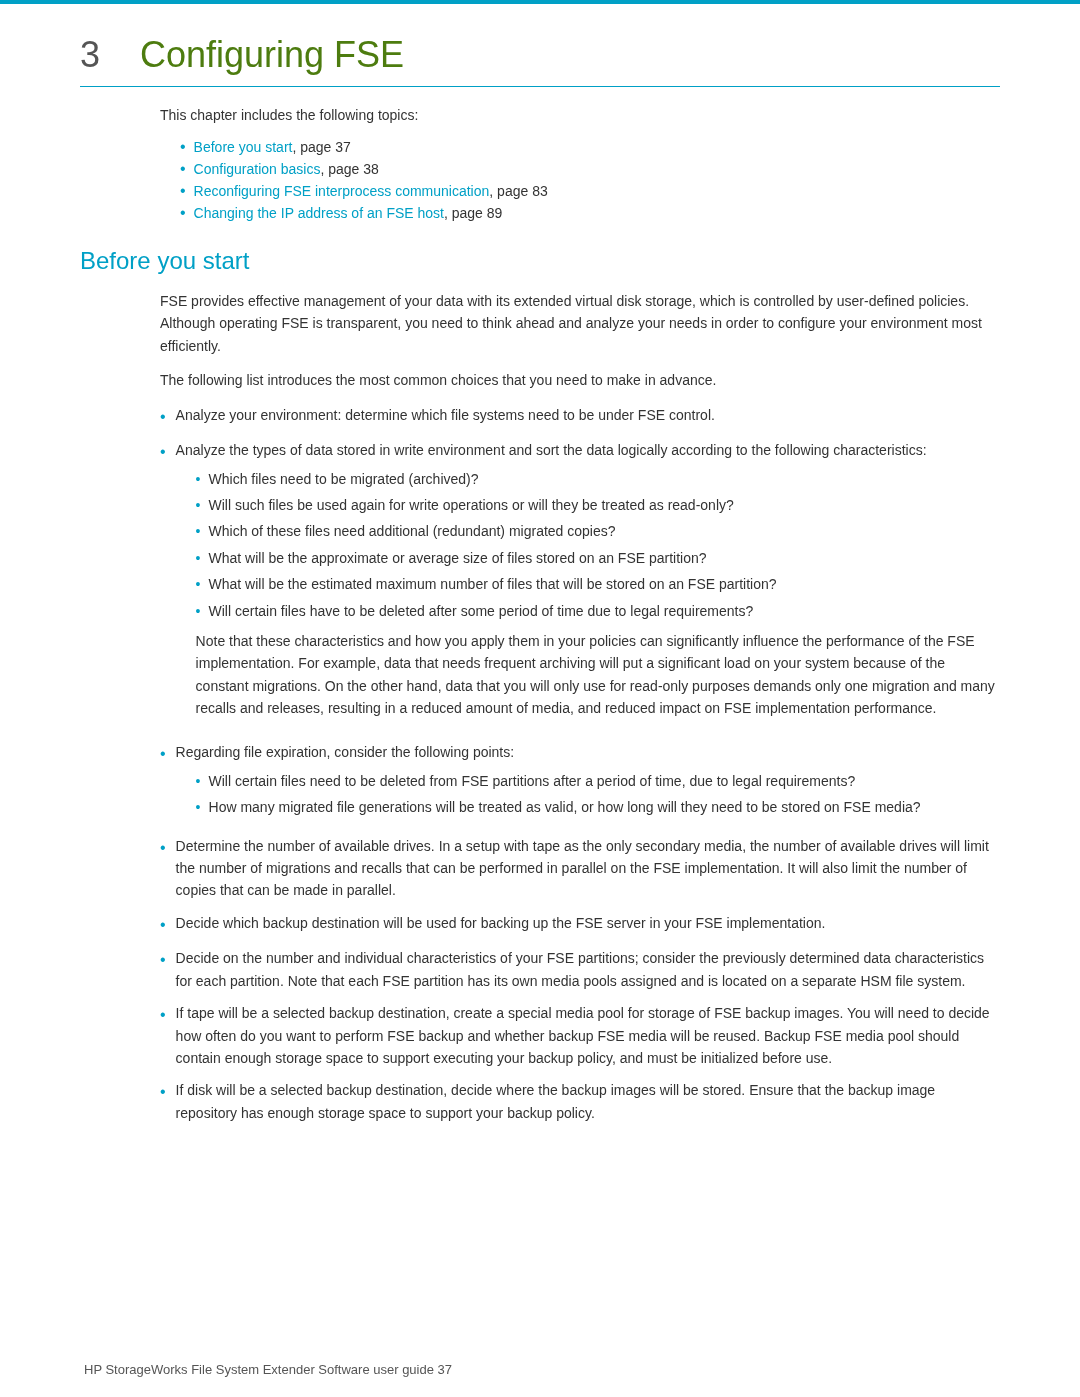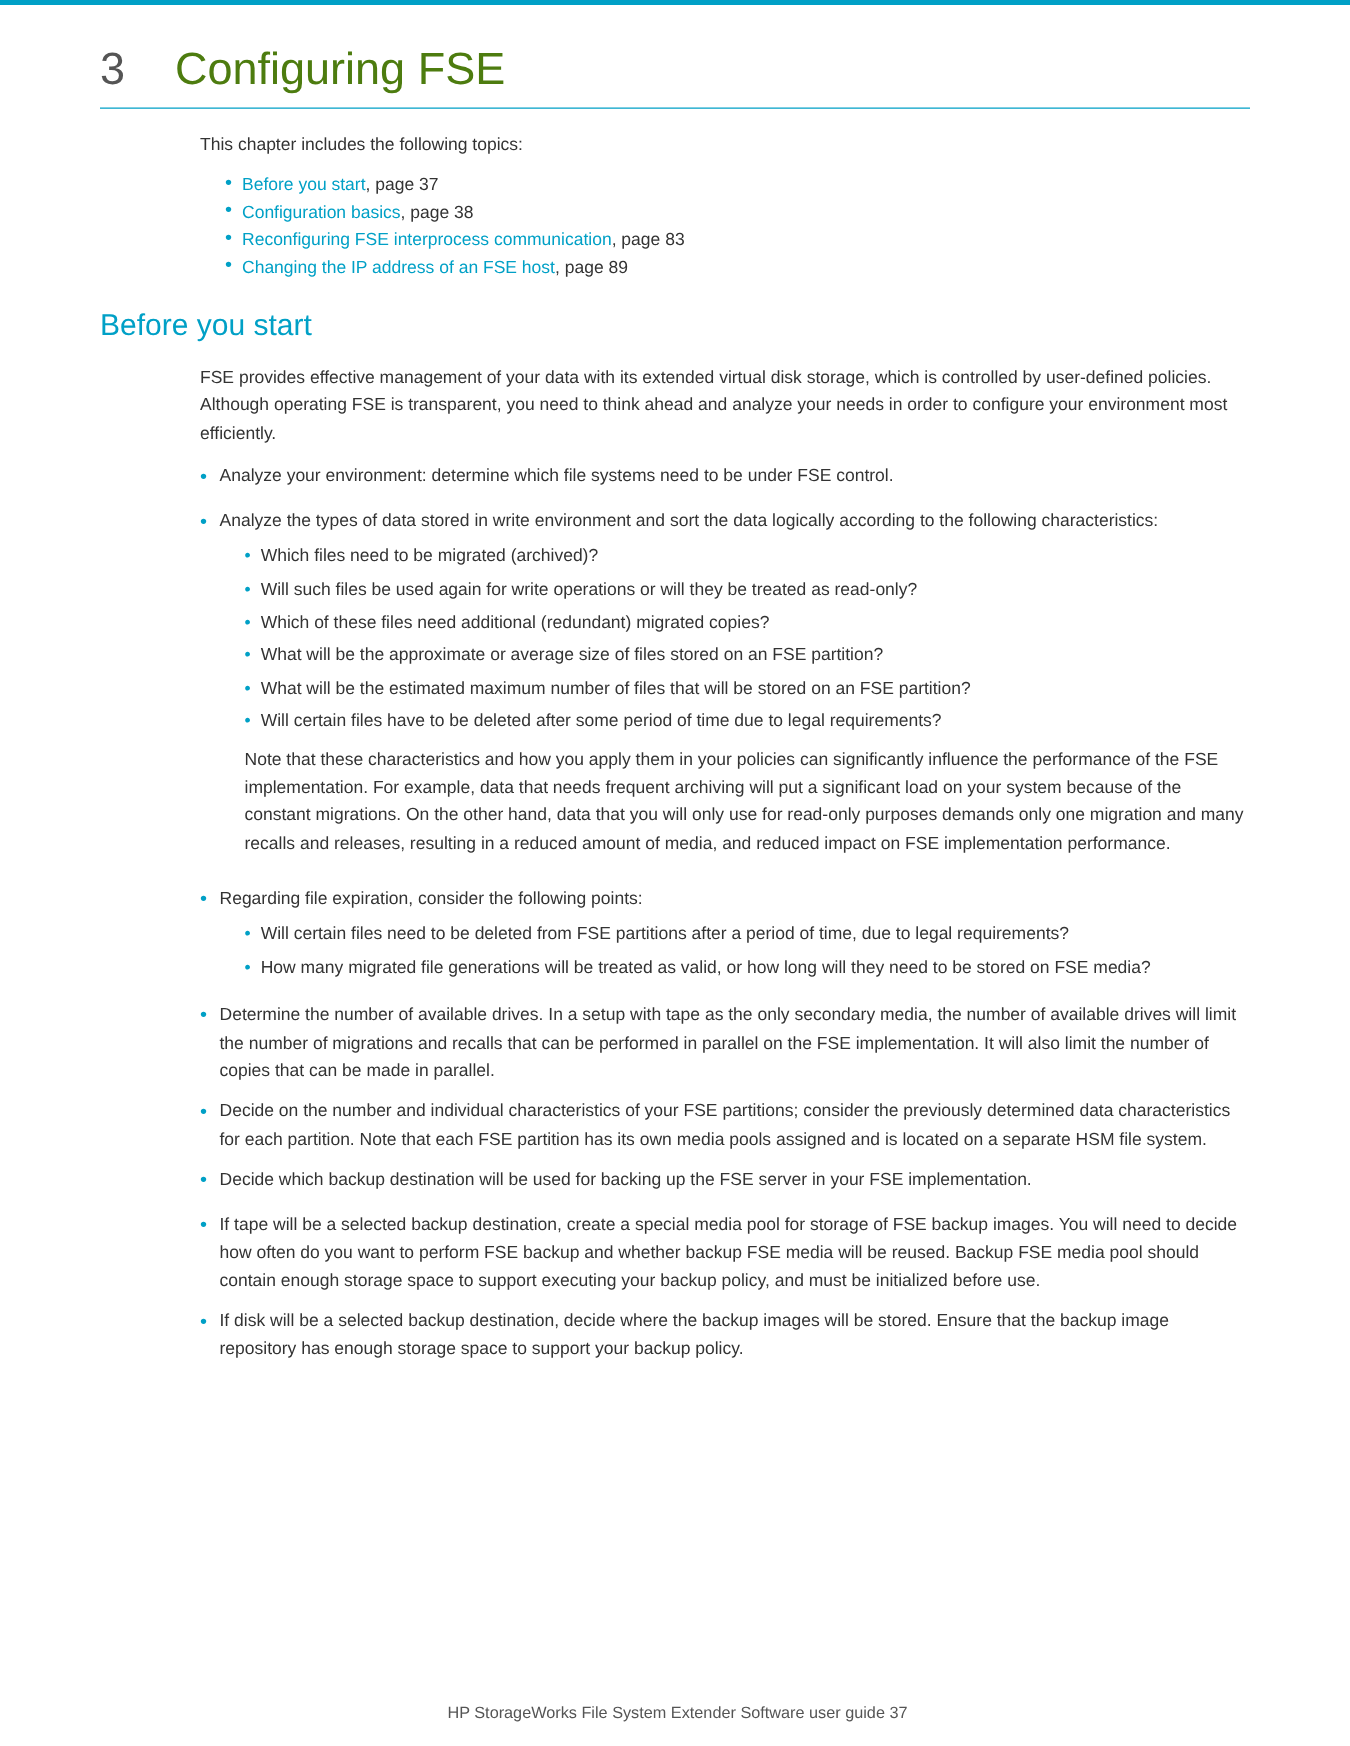--- a/index.html
+++ b/index.html
@@ -136,21 +136,21 @@
     }
     .li-content {
       flex: 1;
     }
     .footer {
       position: absolute;
       bottom: 20px;
       left: 4px;
       right: 0;
       display: flex;
-      justify-content: center;
+      justify-content: flex-start;
       padding: 0 80px;
       font-size: 13px;
       color: #555;
     }
   </style>
 </head>
 <body>
 
 <div class="top-border"></div>
 
@@ -179,20 +179,21 @@
     <li>
       <a href="#">Changing the IP address of an FSE host</a>
         <span class="page-ref">, page <span>89</span></span>
     </li>
   </ul>
 
   <h2 class="section-title">Before you start</h2>
 
   <div class="section-body">
     <p>FSE provides effective management of your data with its extended virtual disk storage, which is controlled by user-defined policies. Although operating FSE is transparent, you need to think ahead and analyze your needs in order to configure your environment most efficiently.</p>
+    <p>The following list introduces the most common choices that you need to make in advance.</p>
 
     <ul class="main-bullet-list">
 
       <li>
         <div class="li-content">
           <span>Analyze your environment: determine which file systems need to be under FSE control.</span>
         </div>
       </li>
 
       <li>
@@ -237,27 +238,27 @@
       </li>
 
       <li>
         <div class="li-content">
           <span>Determine the number of available drives. In a setup with tape as the only secondary media, the number of available drives will limit the number of migrations and recalls that can be performed in parallel on the FSE implementation. It will also limit the number of copies that can be made in parallel.</span>
         </div>
       </li>
 
       <li>
         <div class="li-content">
+          <span>Decide which backup destination will be used for backing up the FSE server in your FSE implementation.</span>
+        </div>
+      </li>
+
+      <li>
+        <div class="li-content">
           <span>Decide on the number and individual characteristics of your FSE partitions; consider the previously determined data characteristics for each partition. Note that each FSE partition has its own media pools assigned and is located on a separate HSM file system.</span>
-        </div>
-      </li>
-
-      <li>
-        <div class="li-content">
-          <span>Decide which backup destination will be used for backing up the FSE server in your FSE implementation.</span>
         </div>
       </li>
 
       <li>
         <div class="li-content">
           <span>If tape will be a selected backup destination, create a special media pool for storage of FSE backup images. You will need to decide how often do you want to perform FSE backup and whether backup FSE media will be reused. Backup FSE media pool should contain enough storage space to support executing your backup policy, and must be initialized before use.</span>
         </div>
       </li>
 
       <li>

